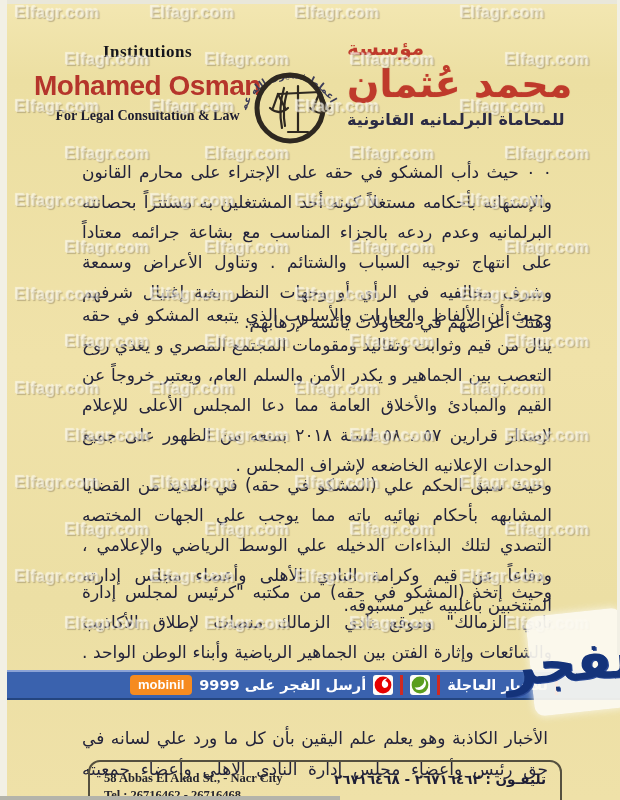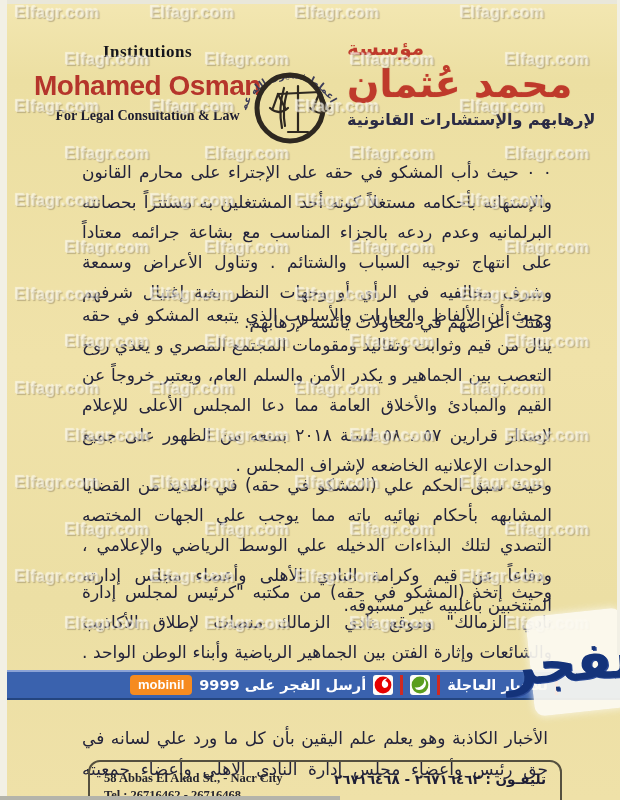--- a/index.html
+++ b/index.html
@@ -120,21 +120,21 @@
           <path d="M44,52 Q38,72 42,92"></path>
           <path d="M47,56 Q42,74 45,90"></path>
           <line x1="48" y1="96" x2="68" y2="96"></line>
         </g>
       </svg>
     </div>
 
     <div class="hdr-right">
       <div class="r1">مؤسسة</div>
       <div class="r2">محمد عُثمان</div>
-      <div class="r3">لإرهابهم والإستشارات القانونية</div>
+      <div class="r3">للمحاماة البرلمانيه القانونية</div>
     </div>
   </div>
 
   <p class="para p1">٠ ٠ حيث دأب المشكو في حقه على الإجتراء على محارم القانون والإستهانه بأحكامه مستغلاً كونه أحد المشتغلين به مستتراً بحصانته البرلمانيه وعدم ردعه بالجزاء المناسب مع بشاعة جرائمه معتاداً على انتهاج توجيه السباب والشتائم . وتناول الأعراض وسمعة وشرف مخالفيه في الرأي أو وجهات النظر بغية إغتيال شرفهم وهتك أعراضهم في محاولات يائسة لإرهابهم.</p>
   <p class="para p2">وحيث أن الألفاظ والعبارات والأسلوب الذي يتبعه المشكو في حقه ينال من قيم وثوابت وتقاليد ومقومات المجتمع المصري و يغذي روح التعصب بين الجماهير و يكدر الأمن والسلم العام، ويعتبر خروجاً عن القيم والمبادئ والأخلاق العامة مما دعا المجلس الأعلى للإعلام لإصدار قرارين ٥٧ ، ٥٨ لسنة ٢٠١٨ بمنعه من الظهور على جميع الوحدات الإعلانيه الخاضعه لإشراف المجلس .</p>
   <p class="para p3">وحيث سبق الحكم علي (المشكو في حقه) في العديد من القضايا المشابهه بأحكام نهائيه باته مما يوجب علي الجهات المختصه التصدي لتلك البذاءات الدخيله علي الوسط الرياضي والإعلامي ، ودفاعاً عن قيم وكرامة النادي الأهلى وأعضاء مجلس إدارته المنتخبين بأغلبيه غير مسبوقه.</p>
   <p class="para p4">وحيث إتخذ (المشكو في حقه) من مكتبه "كرئيس لمجلس إدارة نادي الزمالك" وموقع نادي الزمالك منصات لإطلاق الأكاذيب والشائعات وإثارة الفتن بين الجماهير الرياضية وأبناء الوطن الواحد . والتي من شأنها المساس بأمن سلامة المجتمع ..</p>
   <p class="para p5">الأخبار الكاذبة وهو يعلم علم اليقين بأن كل ما ورد علي لسانه في حق رئيس وأعضاء مجلس إدارة النادي الاهلي وأعضاء جمعيته العمومية وجماهيره لا أساس له من الصحه . بل هي محض</p>
 
   <div class="wm-layer">

